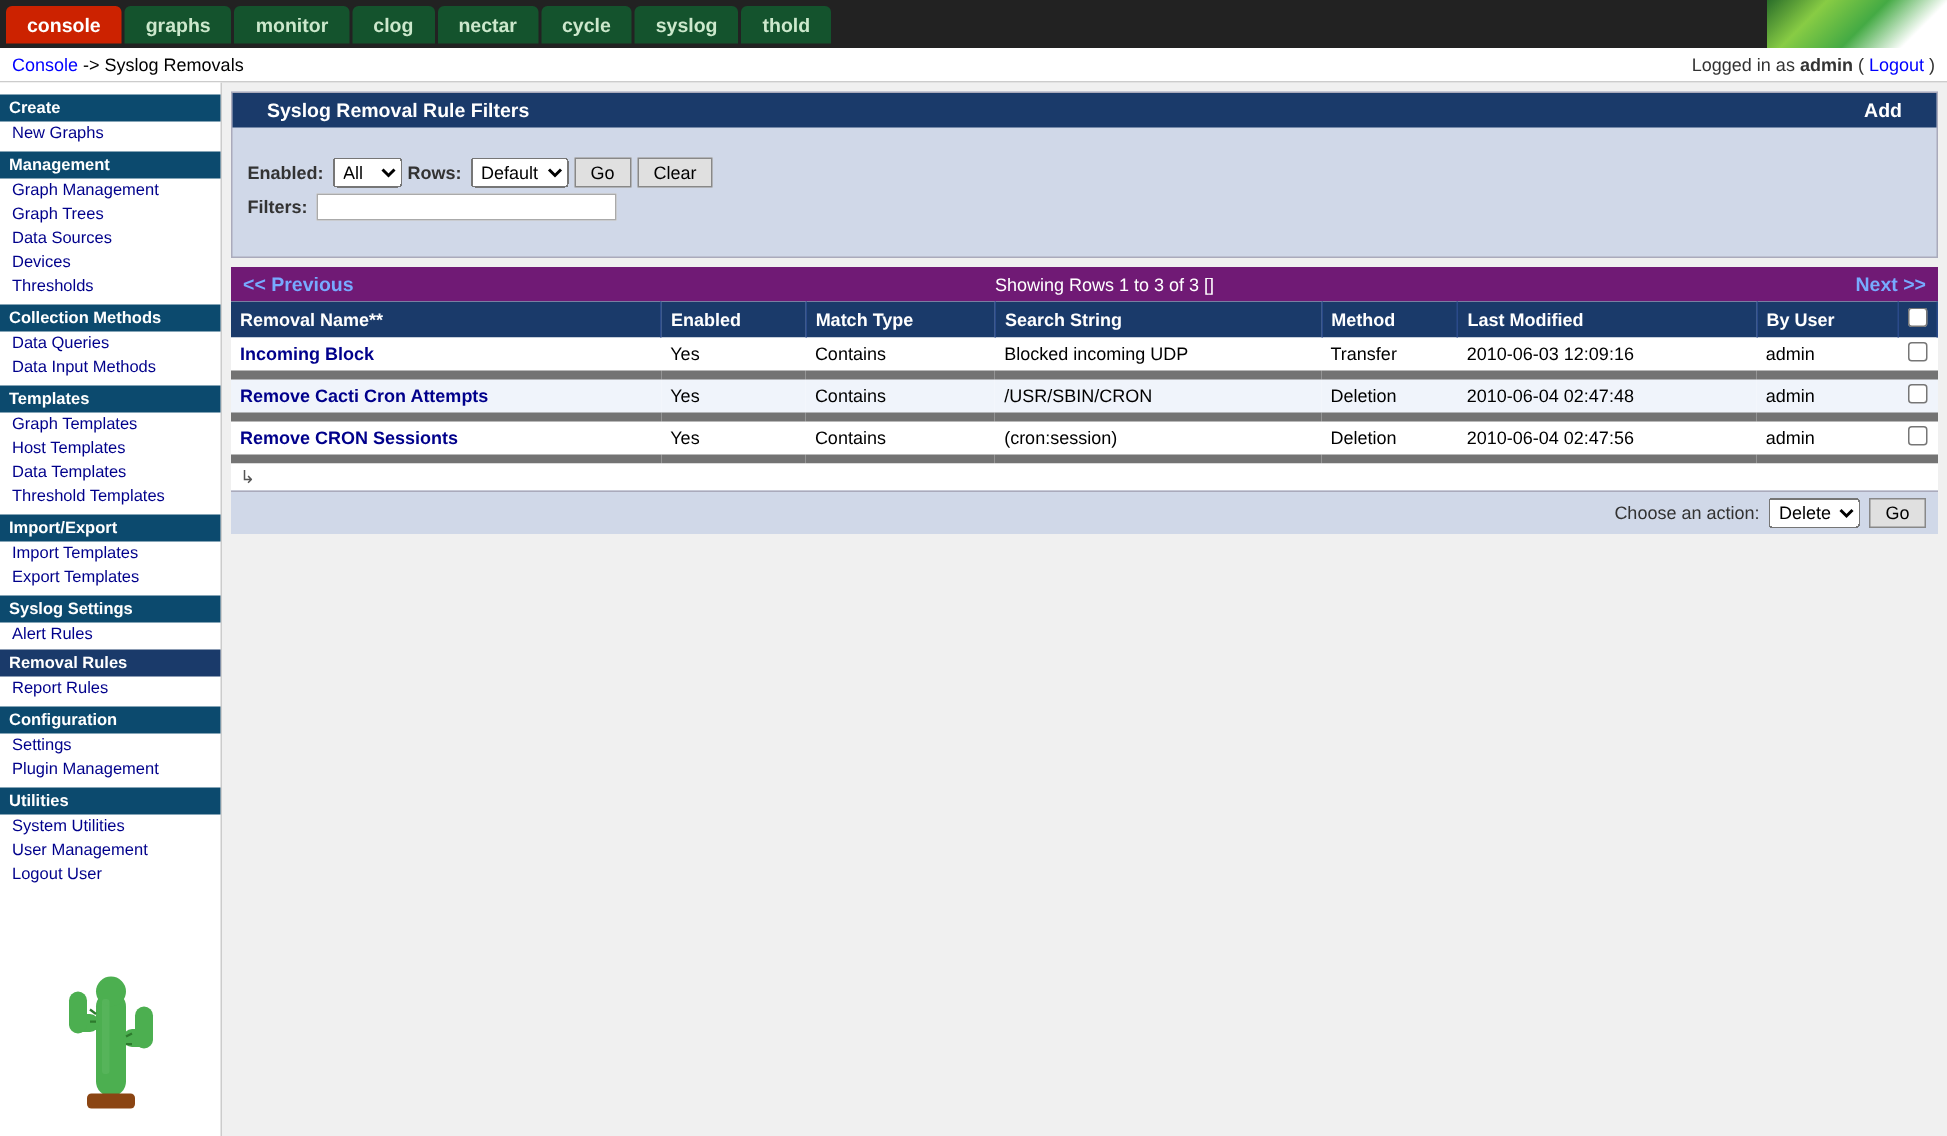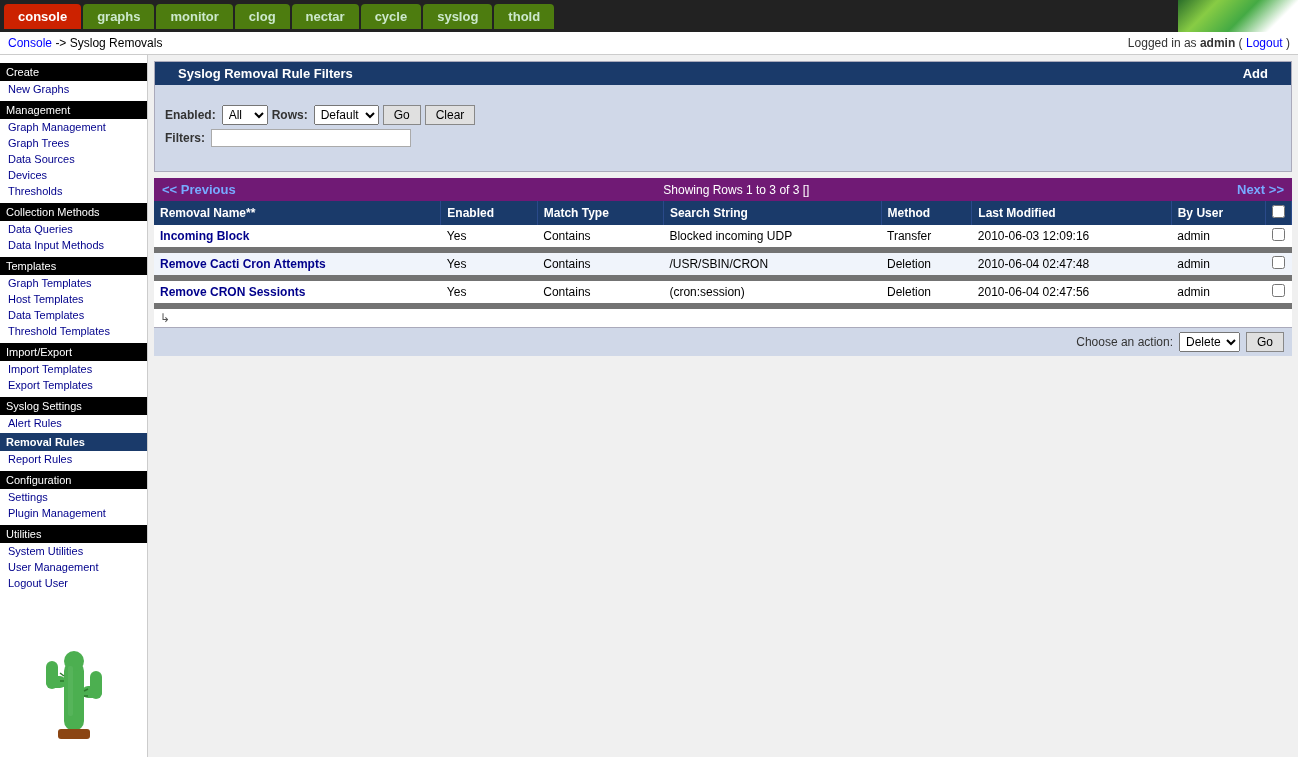--- a/index.html
+++ b/index.html
@@ -2,35 +2,35 @@
 <html><head>
   <meta charset="utf-8">
   <style>
     * { margin: 0; padding: 0; box-sizing: border-box; }
     body { font-family: Arial, Helvetica, sans-serif; font-size: 12px; background: #f0f0f0; }
 
     
     #top-nav { background: #222; display: flex; align-items: center; height: 32px; padding-left: 4px; }
     .nav-tab { display: inline-block; padding: 5px 14px; border-radius: 4px 4px 0 0; font-size: 13px; font-weight: bold; cursor: pointer; color: #fff; text-decoration: none; margin-right: 2px; }
     .nav-tab.active { background: #cc2200; color: #fff; }
-    .nav-tab.inactive { background: #4d7c0f; color: #cce8cc; }
+    .nav-tab.inactive { background: #14532d; color: #cce8cc; }
     .nav-logo { margin-left: auto; width: 120px; height: 32px; background: linear-gradient(135deg, #2a6e2a, #88cc44, #44aa44, #fff 80%); }
 
     
     #breadcrumb-bar { background: #fff; border-bottom: 1px solid #ccc; padding: 4px 8px; display: flex; justify-content: space-between; align-items: center; }
     #breadcrumb-bar a { color: #00f; text-decoration: none; }
     .login-info { color: #333; }
     .login-info a { color: #00f; }
 
     
     #main { display: flex; min-height: calc(100vh - 56px); }
 
     
     #sidebar { width: 148px; background: #fff; border-right: 1px solid #ccc; padding: 4px 0; flex-shrink: 0; }
-    .sidebar-section-header { background: #000000; color: #fff; font-weight: normal; font-size: 11px; padding: 3px 6px; margin-top: 4px; }
+    .sidebar-section-header { background: #0c4a6e; color: #fff; font-weight: bold; font-size: 11px; padding: 3px 6px; margin-top: 4px; }
     .sidebar-link { display: block; color: #00008b; text-decoration: none; padding: 2px 8px; font-size: 11px; }
     .sidebar-active { background: #1a3a6a; color: #fff; font-weight: bold; font-size: 11px; padding: 3px 6px; margin-top: 2px; }
     .sidebar-cactus { text-align: center; padding: 20px 0; }
 
     
     #content { flex: 1; padding: 6px; }
 
     
     .filter-panel { background: #d0d8e8; border: 1px solid #aab; margin-bottom: 6px; }
     .filter-header { background: #1a3a6a; color: #fff; font-weight: bold; font-size: 13px; padding: 4px 23px; display: flex; justify-content: space-between; align-items: center; }

